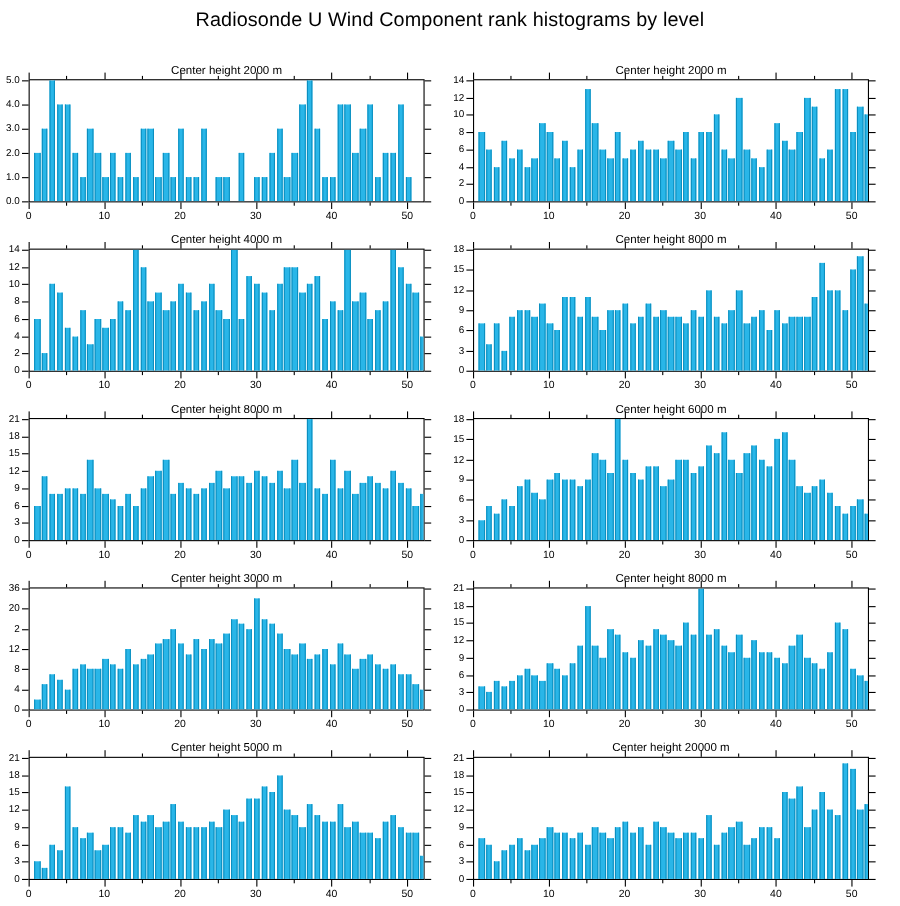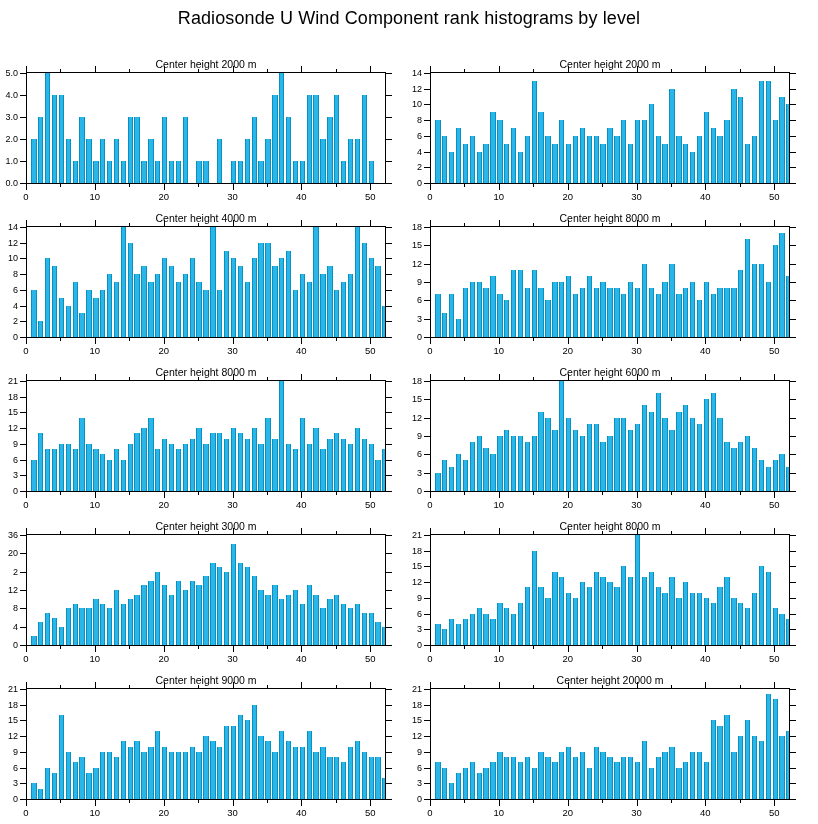--- a/index.html
+++ b/index.html
@@ -993,21 +993,21 @@
           <div class="xtick top" style="left: 275.385px;"></div>
           <div class="xtick-label" style="left: 275.385px;">40</div>
           <div class="xtick minor" style="left: 309.808px;"></div>
           <div class="xtick top minor" style="left: 309.808px;"></div>
           <div class="xtick" style="left: 344.231px;"></div>
           <div class="xtick top" style="left: 344.231px;"></div>
           <div class="xtick-label" style="left: 344.231px;">50</div>
         </div>
       </div>
       <div class="panel" style="left: 0px; top: 630px; width: 386px;">
-        <div class="panel-title" style="left: 26px; width: 360px;">Center height 9000 m</div>
+        <div class="panel-title" style="left: 26px; width: 360px;">Center height 5000 m</div>
         <div class="plotwrap" style="left: 26px; width: 360px; height: 112px;">
           <div class="frame" style="left: 0px; top: 0px; width: 360px; height: 112px;">
             <div class="bars">
               <div class="bar" title="1: 3" style="left: 4.19962px; width: 5.37px; height: 15.7143px; background: rgb(41, 182, 232);"></div>
               <div class="bar" title="2: 2" style="left: 11.0842px; width: 5.37px; height: 10.4762px; background: rgb(41, 182, 232);"></div>
               <div class="bar" title="3: 6" style="left: 17.9688px; width: 5.37px; height: 31.4286px; background: rgb(41, 182, 232);"></div>
               <div class="bar" title="4: 5" style="left: 24.8535px; width: 5.37px; height: 26.1905px; background: rgb(41, 182, 232);"></div>
               <div class="bar" title="5: 16" style="left: 31.7381px; width: 5.37px; height: 83.8095px; background: rgb(41, 182, 232);"></div>
               <div class="bar" title="6: 9" style="left: 38.6227px; width: 5.37px; height: 47.1429px; background: rgb(41, 182, 232);"></div>
               <div class="bar" title="7: 7" style="left: 45.5073px; width: 5.37px; height: 36.6667px; background: rgb(41, 182, 232);"></div>

